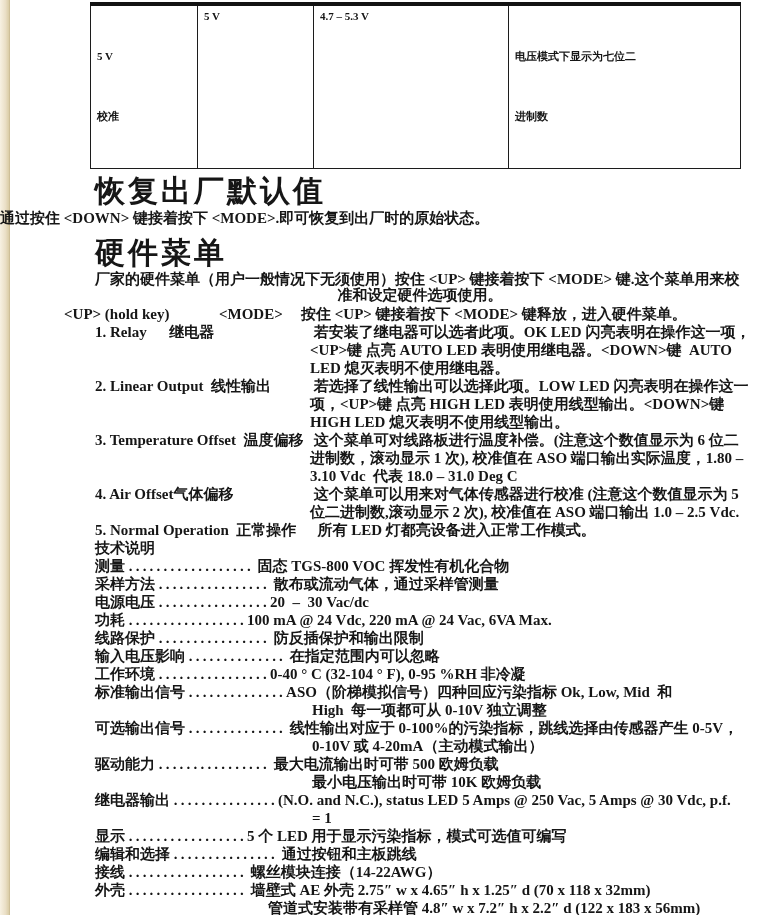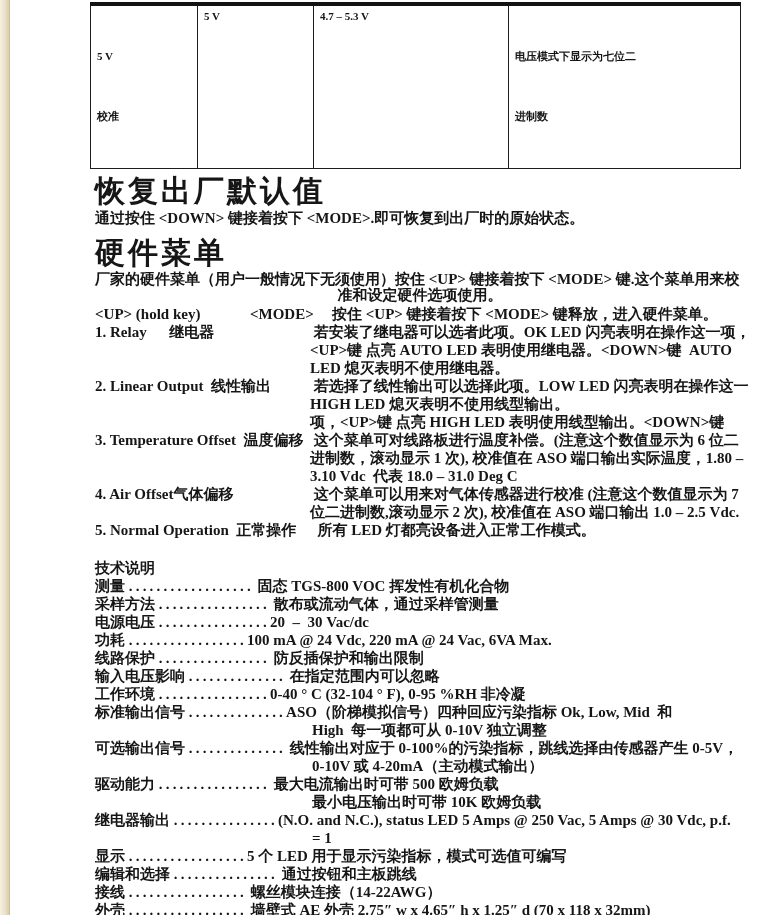--- a/index.html
+++ b/index.html
@@ -17,32 +17,32 @@
     padding:0 6px 2px 6px;font-size:11px;line-height:20px;vertical-align:top;white-space:pre;}
   .cal-table .c1{width:94px;}
   .cal-table .c2{width:103px;}
   .cal-table .c3{width:182px;}
   .cal-table .c4{width:219px;}
 
   .h1{font-size:30px;line-height:37px;margin:6px 0 0 95px;letter-spacing:3px;white-space:pre;}
   .h1.restore{margin-top:3px;}
   .h1.examples{margin-top:2px;line-height:38px;}
 
-  .body15{font-size:15px;line-height:19px;margin-left:95px;white-space:pre;}
+  .body15{font-size:15px;line-height:19px;white-space:pre;}
   .intro1{font-size:15px;line-height:17px;margin-left:95px;white-space:pre;}
   .intro2{font-size:15px;line-height:17px;margin-left:95px;width:650px;text-align:center;white-space:pre;font-family:Liberation Mono, monospace;}
 
-  .hold-row{display:grid;grid-template-columns:155px 82px 1fr;margin-left:95px;
+  .hold-row{display:grid;grid-template-columns:155px 82px 1fr;margin-left:64px;
     font-size:15px;line-height:18px;white-space:pre;}
   .menu-item{display:grid;grid-template-columns:215px 1fr;margin-left:95px;
     font-size:15px;line-height:18px;}
   .menu-item .lbl{white-space:pre;}
   .menu-item .desc div{white-space:pre;}
 
-  .tech-h{font-size:15px;line-height:18px;margin-left:95px;white-space:pre;margin-top:20px;}
+  .tech-h{font-size:15px;line-height:18px;margin-left:95px;white-space:pre;}
   .spec{font-size:15px;line-height:18px;margin-left:95px;white-space:pre;}
   .spec .dots{letter-spacing:3.2px;}
   .cont-a{padding-left:217px;}
   .cont-b{padding-left:173px;}
 </style>
 </head>
 <body>
 
 <div class="scan-edge"></div>
 
@@ -84,38 +84,38 @@
       <div> 若安装了继电器可以选者此项。OK LED 闪亮表明在操作这一项，</div>
       <div>&lt;UP&gt;键 点亮 AUTO LED 表明使用继电器。&lt;DOWN&gt;键  AUTO</div>
       <div>LED 熄灭表明不使用继电器。</div>
     </div>
   </div>
 
   <div class="menu-item">
     <div class="lbl">2. Linear Output  线性输出</div>
     <div class="desc">
       <div> 若选择了线性输出可以选择此项。LOW LED 闪亮表明在操作这一</div>
+      <div>项，&lt;UP&gt;键 点亮 HIGH LED 表明使用线型输出。&lt;DOWN&gt;键</div>
       <div>HIGH LED 熄灭表明不使用线型输出。</div>
-      <div>项，&lt;UP&gt;键 点亮 HIGH LED 表明使用线型输出。&lt;DOWN&gt;键</div>
     </div>
   </div>
 
   <div class="menu-item">
     <div class="lbl">3. Temperature Offset  温度偏移</div>
     <div class="desc">
       <div> 这个菜单可对线路板进行温度补偿。(注意这个数值显示为 6 位二</div>
       <div>进制数，滚动显示 1 次), 校准值在 ASO 端口输出实际温度，1.80 –</div>
       <div>3.10 Vdc  代表 18.0 – 31.0 Deg C</div>
     </div>
   </div>
 
   <div class="menu-item">
     <div class="lbl">4. Air Offset气体偏移</div>
     <div class="desc">
-      <div> 这个菜单可以用来对气体传感器进行校准 (注意这个数值显示为 7</div>
+      <div> 这个菜单可以用来对气体传感器进行校准 (注意这个数值显示为 5</div>
       <div>位二进制数,滚动显示 2 次), 校准值在 ASO 端口输出 1.0 – 2.5 Vdc.</div>
     </div>
   </div>
 
   <div class="menu-item">
     <div class="lbl">5. Normal Operation  正常操作</div>
     <div class="desc">
       <div>  所有 LED 灯都亮设备进入正常工作模式。</div>
     </div>
   </div>

